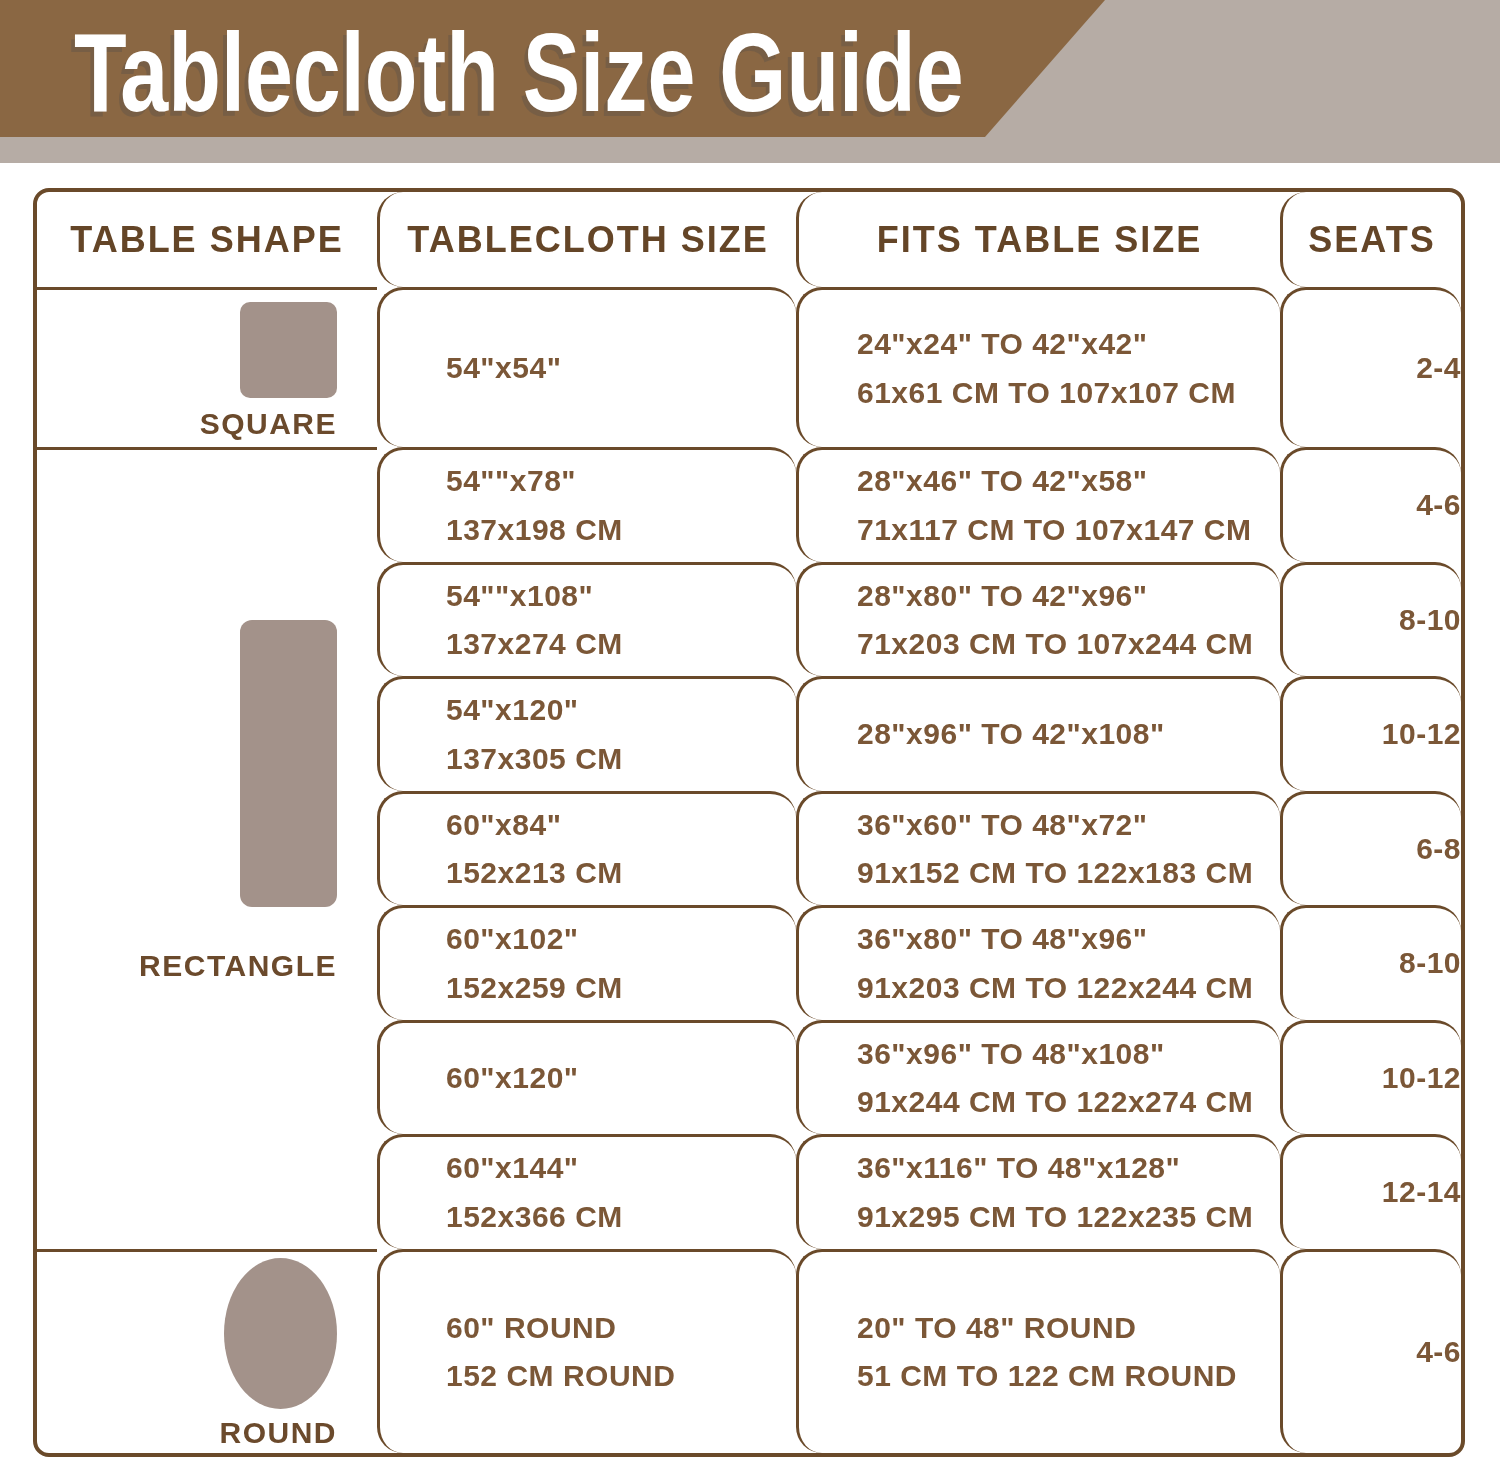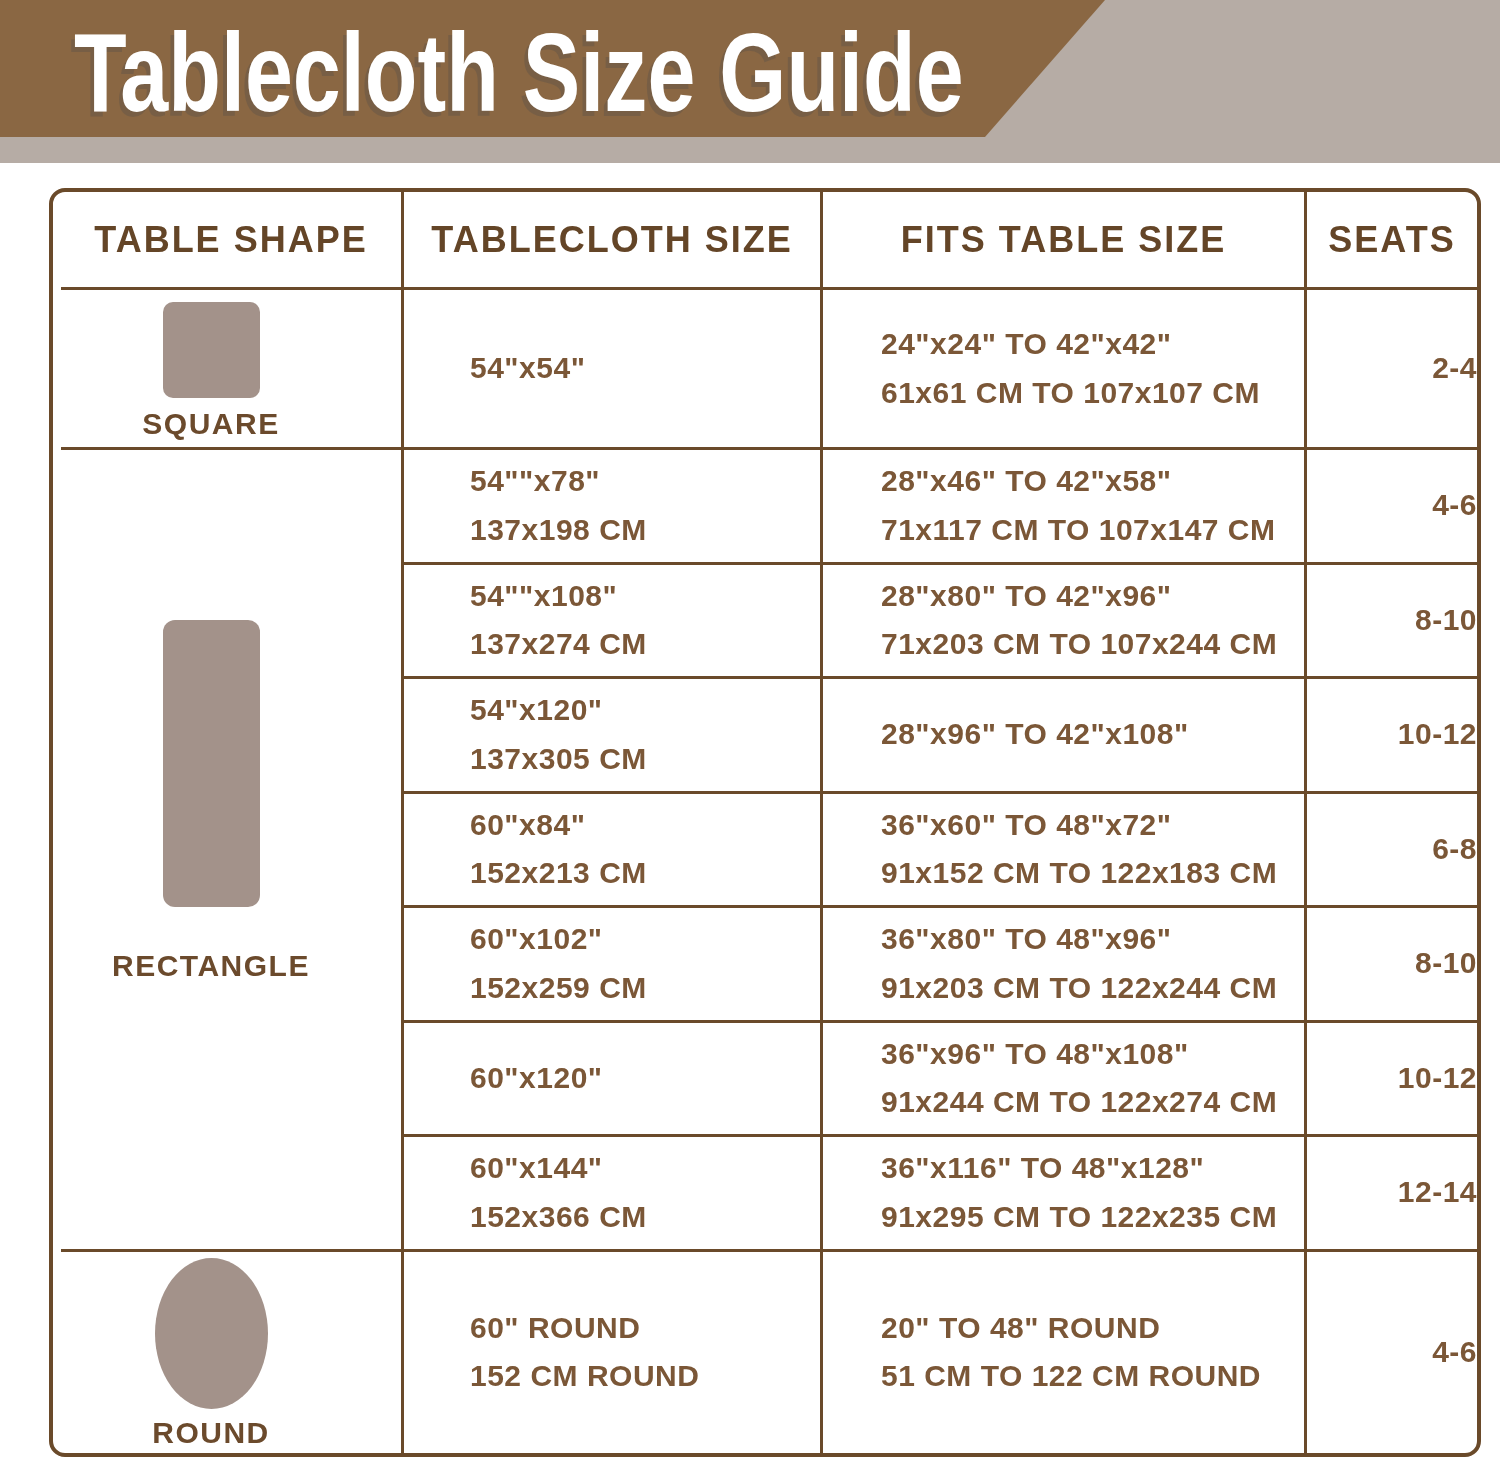--- a/index.html
+++ b/index.html
@@ -14,45 +14,44 @@
     clip-path:polygon(0 0,1105px 0,985px 137px,0 137px);
   }
   .title{
     position:absolute;left:74px;top:16px;margin:0;color:#ffffff;
     font-size:112px;line-height:1.02;font-weight:700;white-space:nowrap;
     transform:scaleX(0.77);transform-origin:0 0;
     text-shadow:-5px 5px 0 rgba(90,82,74,0.38);
   }
   
   .size-table{
-    position:absolute;left:49px;top:188px;width:1432px;height:1269px;
+    position:absolute;left:33px;top:188px;width:1432px;height:1269px;
     box-sizing:border-box;border:4px solid #6a4a2a;border-radius:16px;
     background:#ffffff;overflow:hidden;
     display:grid;
     grid-template-columns:340px 419px 484px 1fr;
     grid-template-rows:95px 160px repeat(7,114.5px) 1fr;
-    padding-left:8px;
   }
   .cell,.hcell,.shape-cell{box-sizing:border-box;min-width:0;min-height:0;}
-  .vline{border-left:3px solid #6a4a2a;}
+  .vline{border-left:3px solid #6a4a2a;border-radius:26px;}
   .tline{border-top:3px solid #6a4a2a;}
   .hcell{
     display:flex;align-items:center;justify-content:center;
     color:#644527;font-size:36px;font-weight:700;letter-spacing:2px;white-space:nowrap;
   }
   .cell{
     display:flex;flex-direction:column;justify-content:center;
     color:#7b5737;font-size:30px;font-weight:700;letter-spacing:0.5px;
     line-height:1.62;white-space:nowrap;
   }
   .cloth{padding-left:66px;}
   .fits{padding-left:58px;}
   .seats{align-items:flex-end;padding-left:0;}
   .shape-cell{
-    display:flex;flex-direction:column;align-items:center;justify-content:center;
+    display:flex;flex-direction:column;align-items:flex-end;justify-content:center;
     padding-right:40px;color:#6b4a2c;
   }
   .shape-label{font-size:30px;font-weight:700;letter-spacing:1.5px;color:#6b4a2c;}
   .shape{background:#a3928a;}
   .shape.square{width:97px;height:96px;border-radius:10px;margin-bottom:9px;margin-top:6px;}
   .shape.rect{width:97px;height:287px;border-radius:12px;margin-bottom:42px;}
   .rect-cell{padding-bottom:95px;}
   .shape.circle{width:113px;height:151px;border-radius:50%;margin-bottom:7px;margin-top:4px;}
 </style>
 </head>

